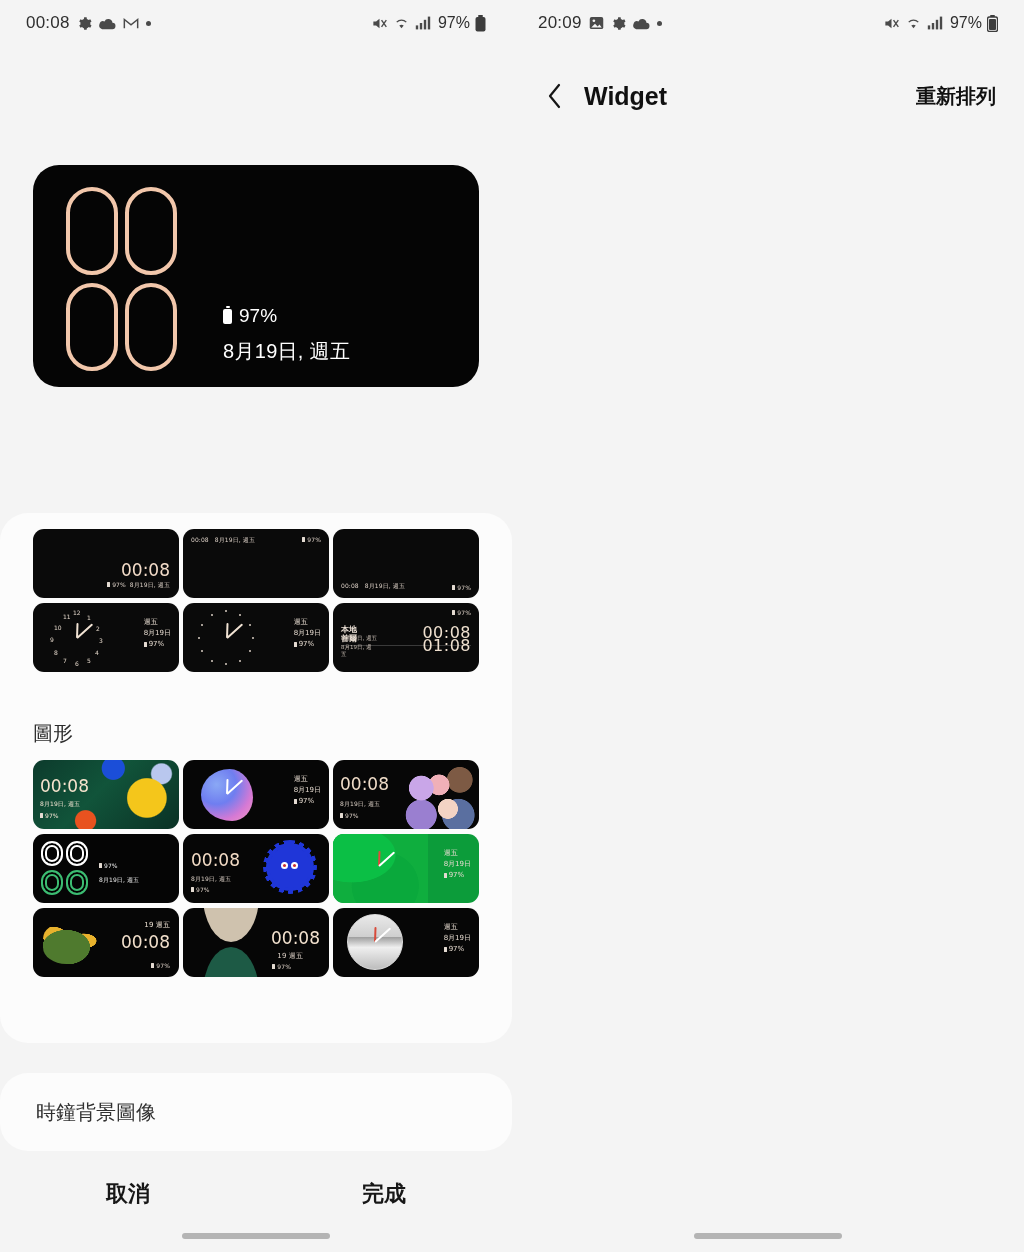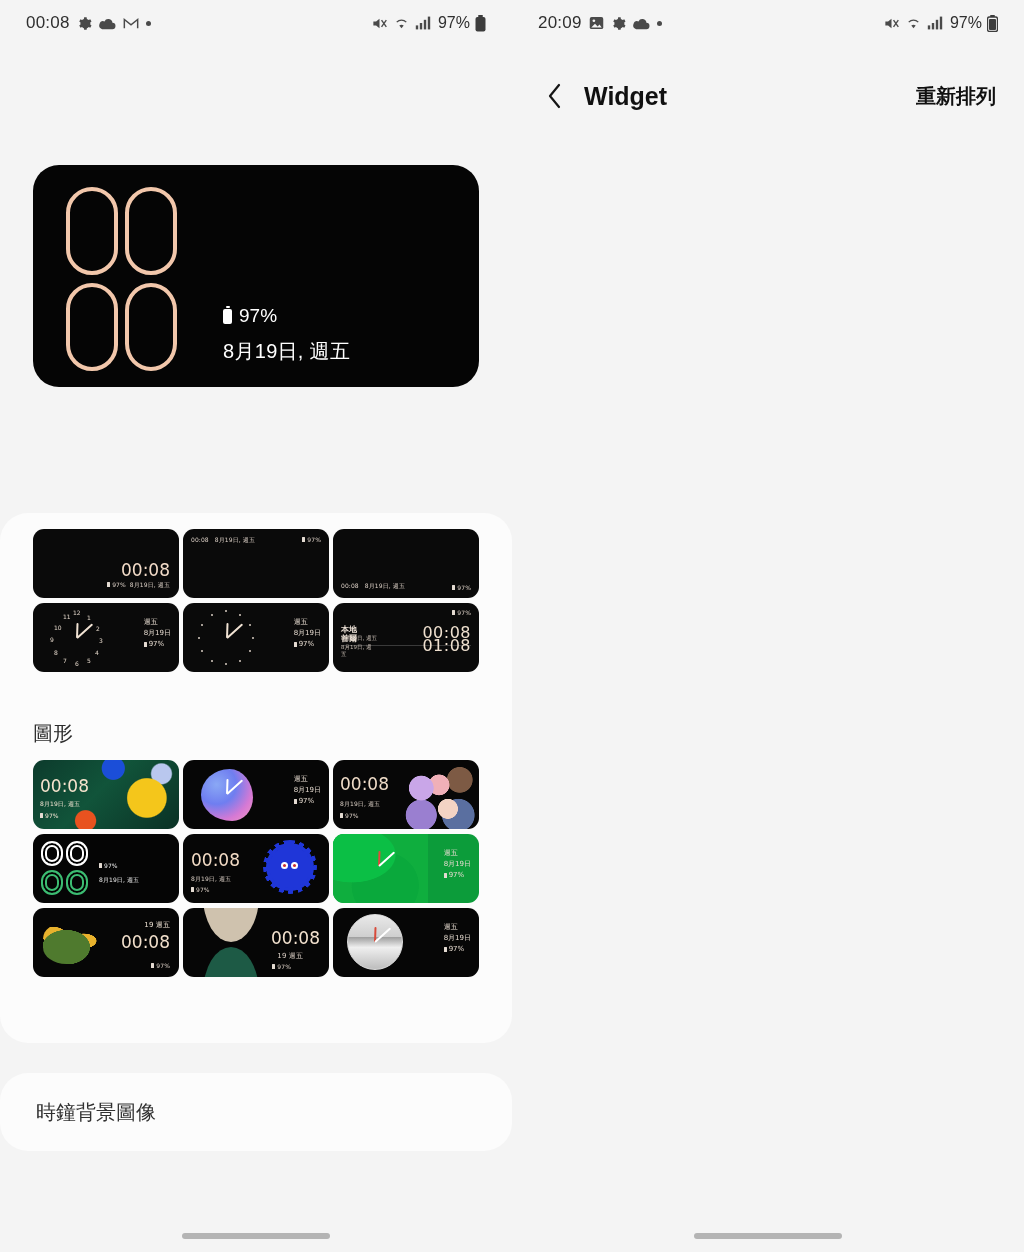--- a/index.html
+++ b/index.html
@@ -494,20 +494,24 @@
             </div>
         </div>
       </div>
     </div>
   </div>
 
   <div class="card" id="wallpaper-card">
     <div class="wallpaper-label">時鐘背景圖像</div>
   </div>
 
+  <div class="actionbar">
+    <button>取消</button>
+    <button>完成</button>
+  </div>
   <div class="homebar"></div>
 </div>
 
 <div class="screen right">
 
   <div class="statusbar">
     <div class="sb-left">
       <span class="sb-time">20:09</span>
       <span class="ico">
         <svg width="15" height="14" viewBox="0 0 20 18">

